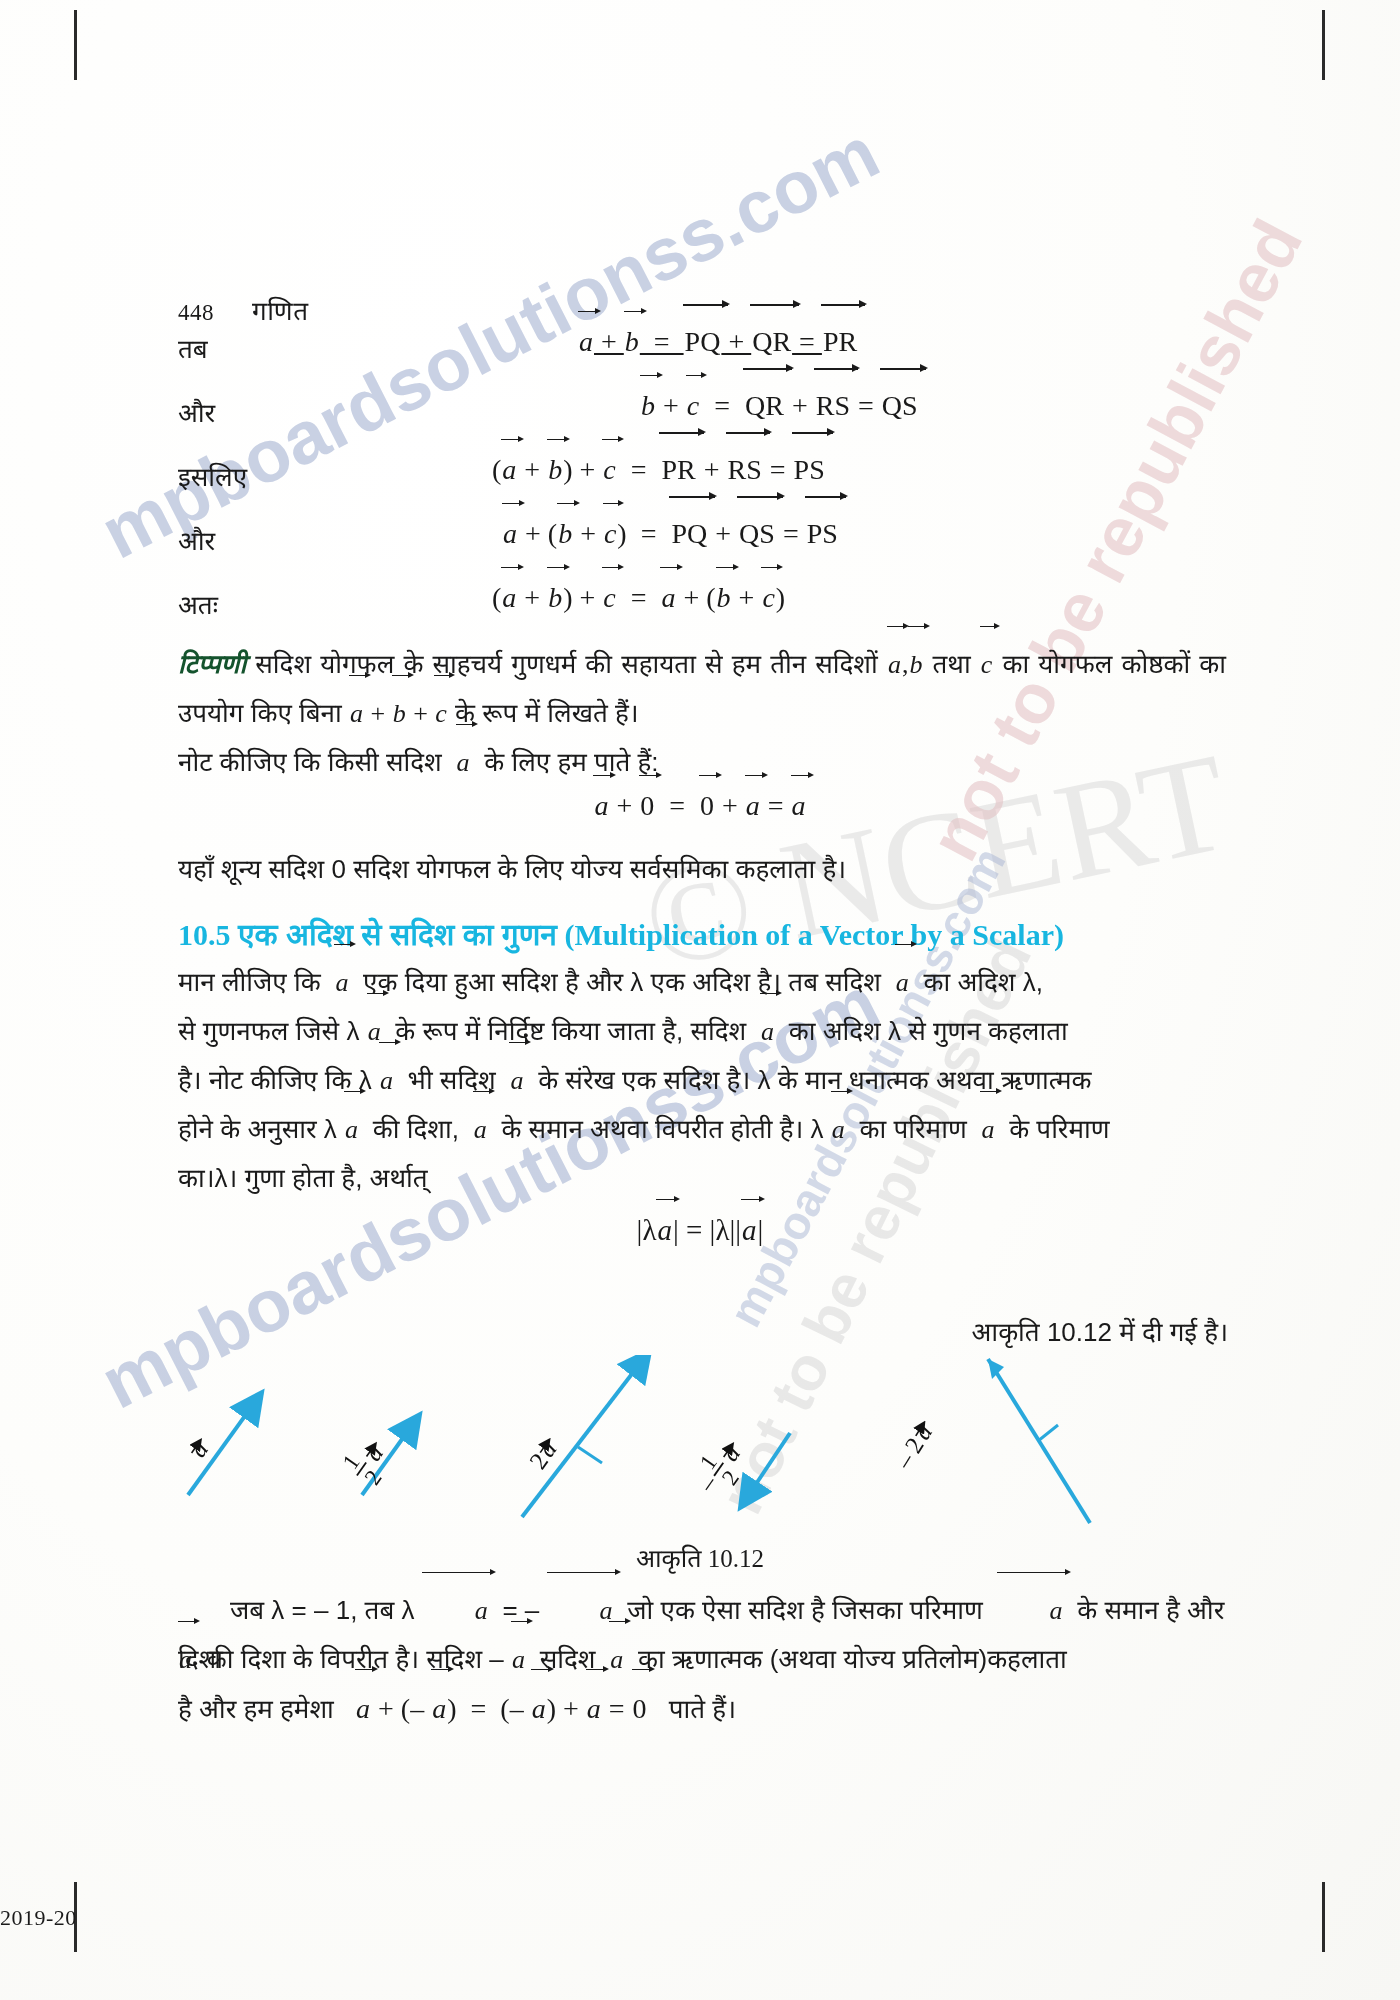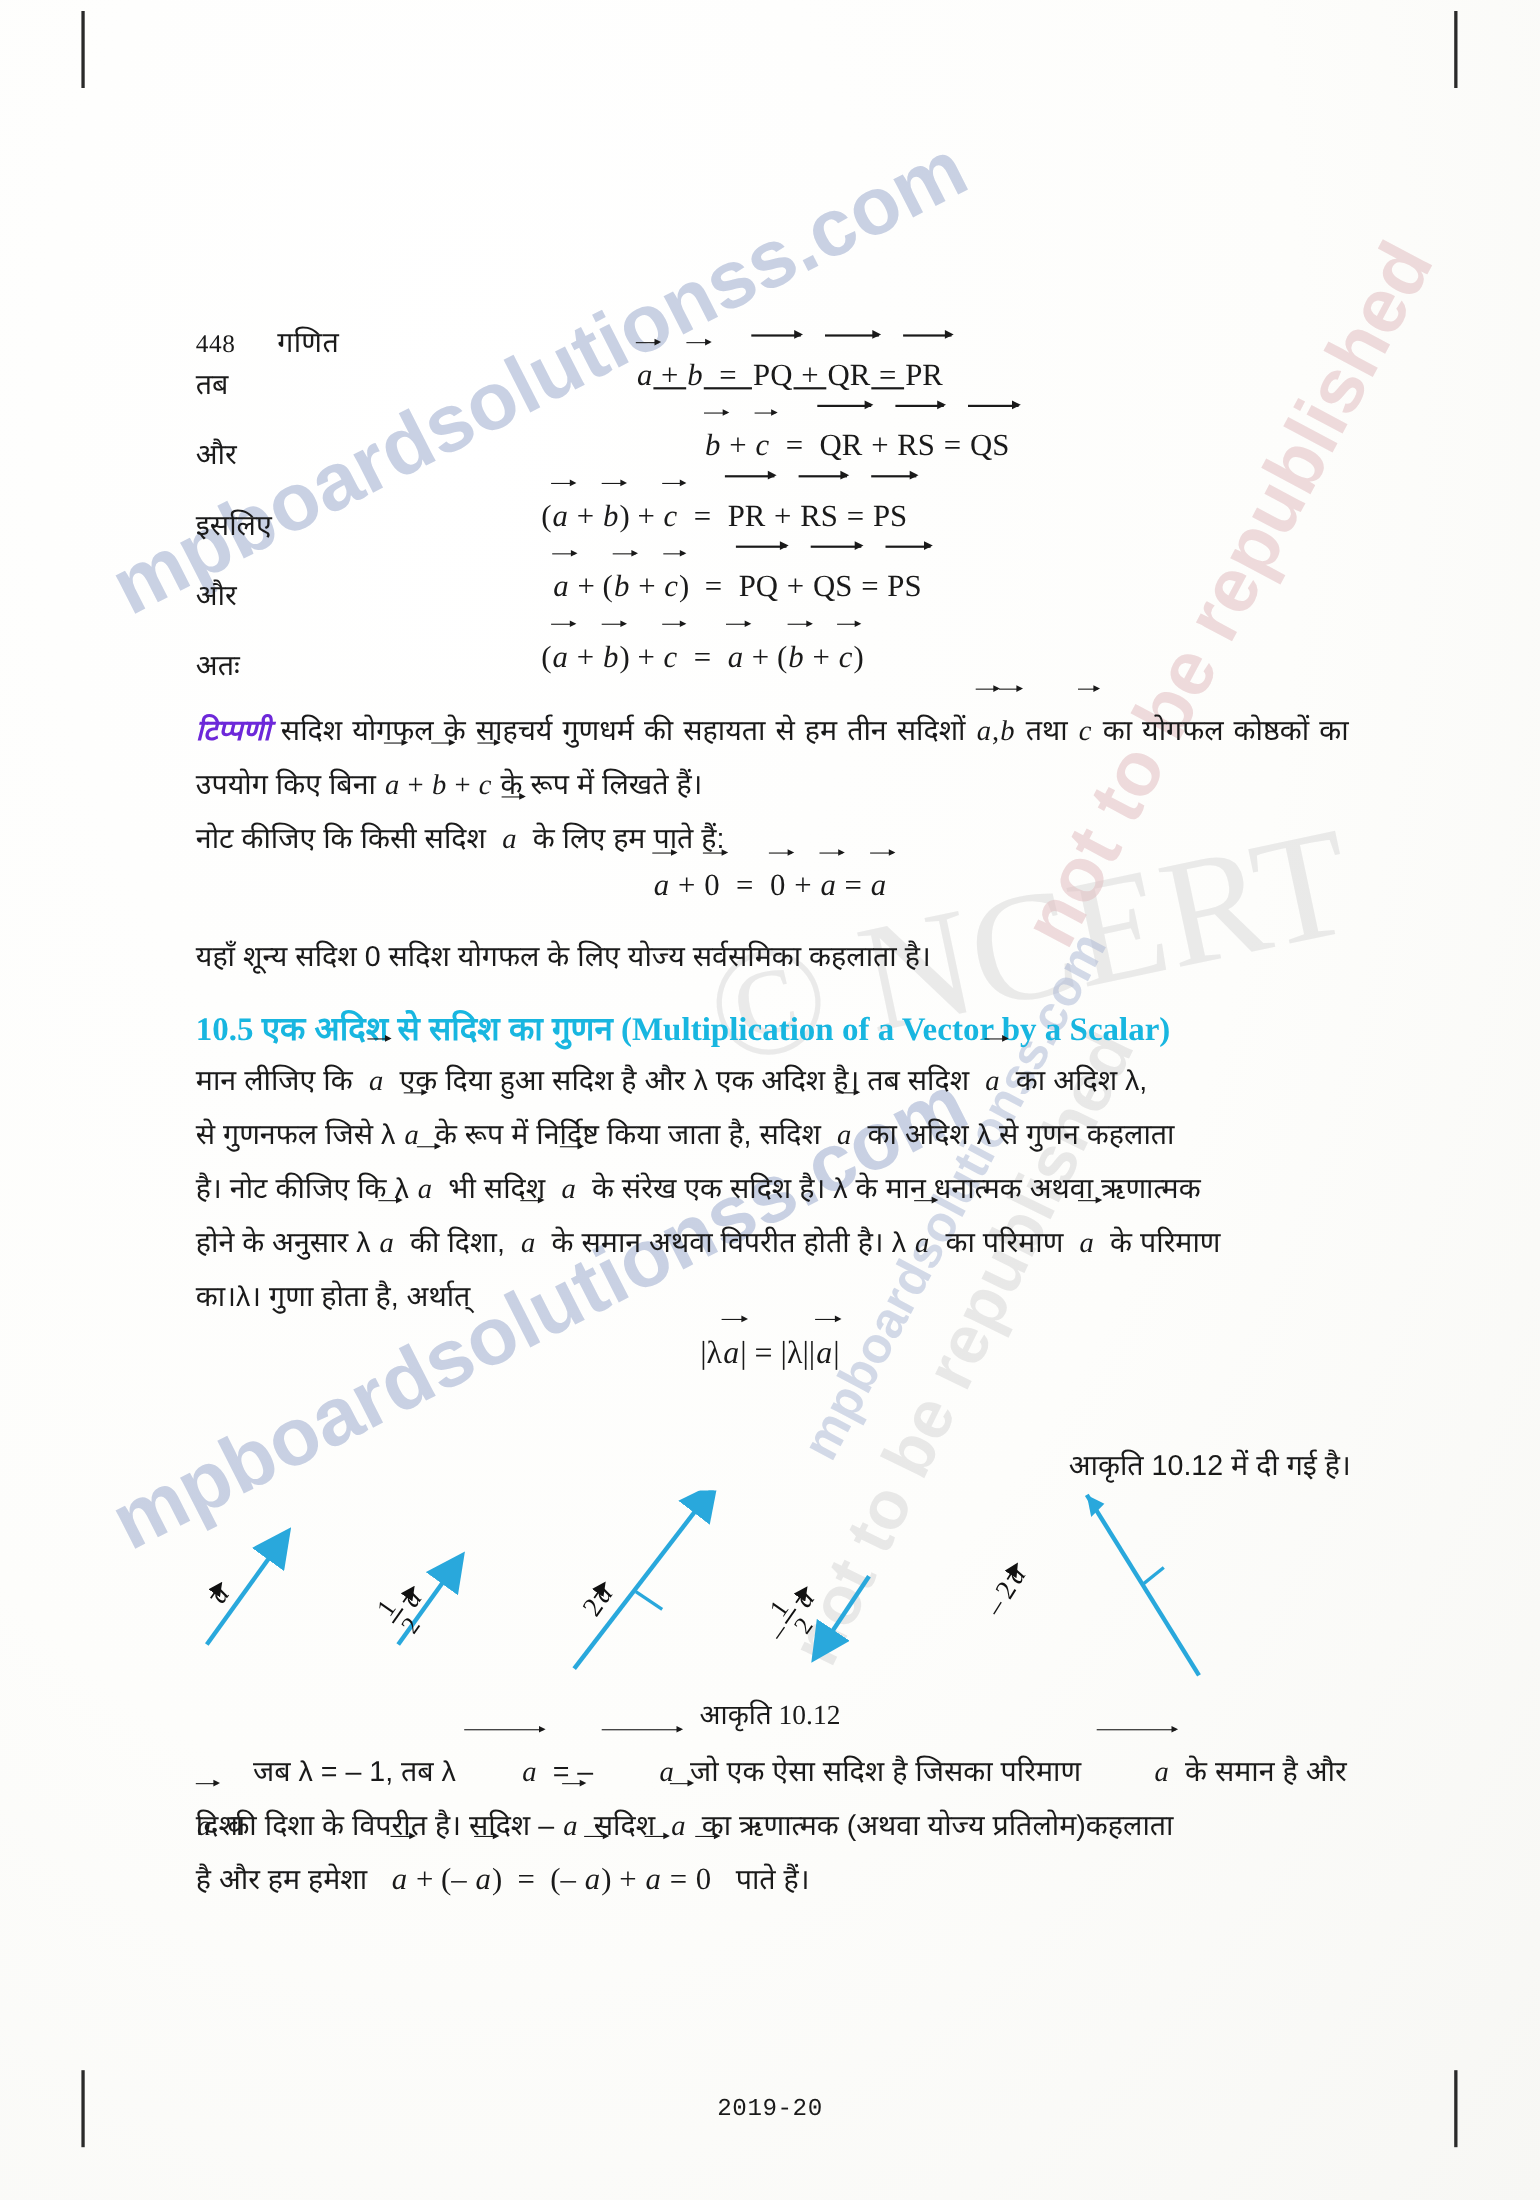--- a/index.html
+++ b/index.html
@@ -76,37 +76,37 @@
   .zv::after{content:"";position:absolute;left:0;right:-5px;top:-0.52em;height:0;border-top:1.6px solid #1a1a1a;}
   .zv::before{content:"";position:absolute;right:-7px;top:-0.52em;width:0;height:0;margin-top:-3px;
     border-left:6.5px solid #1a1a1a;border-top:3.5px solid transparent;border-bottom:3.5px solid transparent;}
 
   .para{
     position:absolute;left:178px;width:1030px;
     font-size:27px;line-height:49px;text-align:justify;
   }
   .dev{font-family:"Liberation Sans","DejaVu Sans",sans-serif;font-size:26px;}
 
-  .note-label{color:#6d28d9;font-style:italic;font-weight:700;}
+  .note-label{color:#14532d;font-style:italic;font-weight:700;}
 
   .heading{
     position:absolute;left:178px;top:913px;width:1060px;
     font-size:30px;font-weight:700;color:#18b6e0;
     font-family:"Liberation Serif",serif;white-space:nowrap;
   }
   .heading .hi{font-family:"Liberation Sans","DejaVu Sans",sans-serif;}
 
   .centerline{position:absolute;width:1400px;text-align:center;font-size:28px;}
 
   .figcap{position:absolute;width:1400px;text-align:center;top:1540px;font-size:25px;}
   .figcap .lbl2{font-family:"Liberation Sans","DejaVu Sans",sans-serif;}
 
   #figure{position:absolute;left:150px;top:1290px;width:1100px;height:250px;}
 
-  .footer{position:absolute;width:1400px;text-align:center;top:1905px;font-size:22px;letter-spacing:.5px;font-family:Liberation Mono, monospace;}
+  .footer{position:absolute;width:1400px;top:1905px;font-size:22px;letter-spacing:.5px;}
 
   svg text{font-family:"Liberation Serif",serif;}
 </style>
 </head>
 <body>
 
 <div id="sheet"></div>
 
 <div class="regmark reg-v" style="left:74px;top:10px;"></div>
 <div class="regmark reg-h" style="left:74px;top:10px;width:0;"></div>

